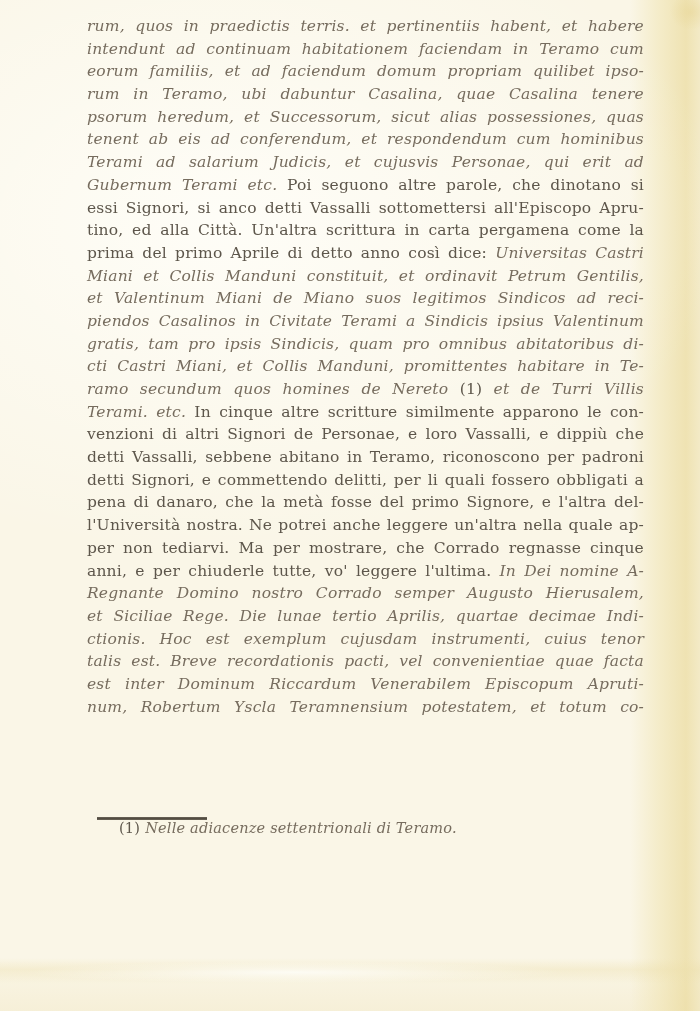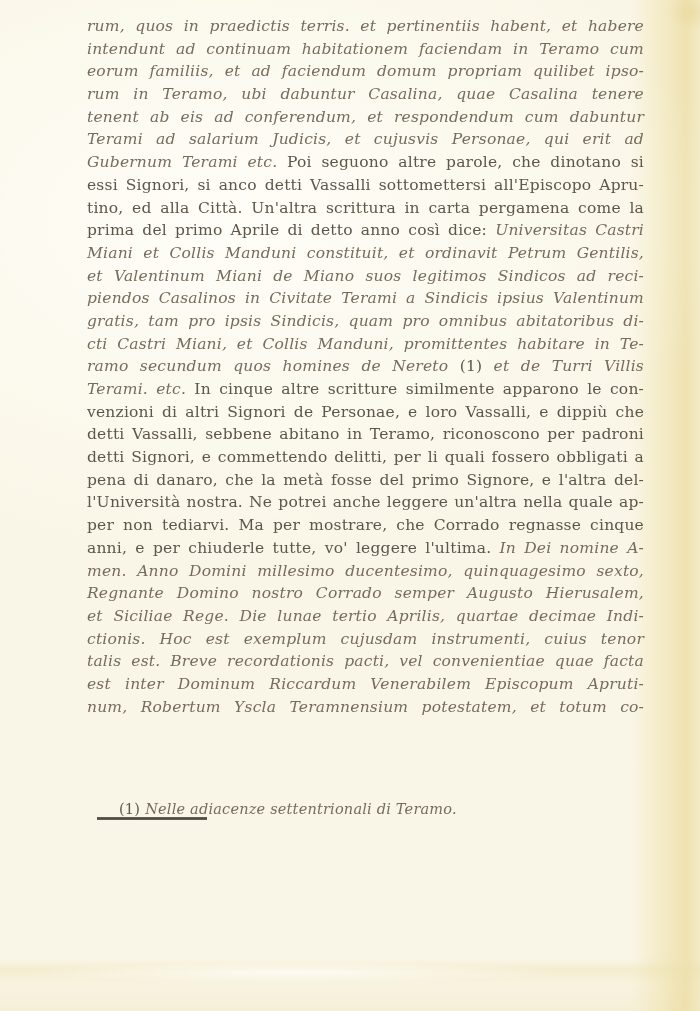--- a/index.html
+++ b/index.html
@@ -42,21 +42,21 @@
     position: absolute;
     left: 97px;
     top: 817px;
     width: 110px;
     height: 3px;
     background: linear-gradient(to bottom, #6b655a 0%, #4d473d 60%, #736d60 100%);
   }
   .footnote {
     position: absolute;
     left: 119px;
-    top: 801px;
+    top: 820px;
     font-size: 14.5px;
     letter-spacing: 0.2px;
   }
   .footnote .ro { margin-right: 5px; }
   .stain {
     position: absolute;
     left: 0;
     top: 958px;
     width: 700px;
     height: 26px;
@@ -77,41 +77,41 @@
 </style>
 </head>
 <body>
 
 <div class="page">
   <div class="text-block">
       <div class="line"><span class="it">rum, quos in praedictis terris. et pertinentiis habent, et habere</span></div>
       <div class="line"><span class="it">intendunt ad continuam habitationem faciendam in Teramo cum</span></div>
       <div class="line"><span class="it">eorum familiis, et ad faciendum domum propriam quilibet ipso-</span></div>
       <div class="line"><span class="it">rum in Teramo, ubi dabuntur Casalina, quae Casalina tenere</span></div>
-      <div class="line"><span class="it">tenent ab eis ad conferendum, et respondendum cum dabuntur</span></div>
+      <div class="line"><span class="it">psorum heredum, et Successorum, sicut alias possessiones, quas</span></div>
+      <div class="line"><span class="it">tenent ab eis ad conferendum, et respondendum cum hominibus</span></div>
       <div class="line"><span class="it">Terami ad salarium Judicis, et cujusvis Personae, qui erit ad</span></div>
       <div class="line"><span class="it">Gubernum Terami etc.</span><span class="ro"> Poi seguono altre parole, che dinotano si</span></div>
       <div class="line"><span class="ro">essi Signori, si anco detti Vassalli sottomettersi all'Episcopo Apru-</span></div>
       <div class="line"><span class="ro">tino, ed alla Città. Un'altra scrittura in carta pergamena come la</span></div>
       <div class="line"><span class="ro">prima del primo Aprile di detto anno così dice: </span><span class="it">Universitas Castri</span></div>
       <div class="line"><span class="it">Miani et Collis Manduni constituit, et ordinavit Petrum Gentilis,</span></div>
       <div class="line"><span class="it">et Valentinum Miani de Miano suos legitimos Sindicos ad reci-</span></div>
       <div class="line"><span class="it">piendos Casalinos in Civitate Terami a Sindicis ipsius Valentinum</span></div>
       <div class="line"><span class="it">gratis, tam pro ipsis Sindicis, quam pro omnibus abitatoribus di-</span></div>
       <div class="line"><span class="it">cti Castri Miani, et Collis Manduni, promittentes habitare in Te-</span></div>
       <div class="line"><span class="it">ramo secundum quos homines de Nereto </span><span class="ro">(1)</span><span class="it"> et de Turri Villis</span></div>
       <div class="line"><span class="it">Terami. etc.</span><span class="ro"> In cinque altre scritture similmente apparono le con-</span></div>
       <div class="line"><span class="ro">venzioni di altri Signori de Personae, e loro Vassalli, e dippiù che</span></div>
       <div class="line"><span class="ro">detti Vassalli, sebbene abitano in Teramo, riconoscono per padroni</span></div>
       <div class="line"><span class="ro">detti Signori, e commettendo delitti, per li quali fossero obbligati a</span></div>
       <div class="line"><span class="ro">pena di danaro, che la metà fosse del primo Signore, e l'altra del-</span></div>
       <div class="line"><span class="ro">l'Università nostra. Ne potrei anche leggere un'altra nella quale ap-</span></div>
       <div class="line"><span class="ro">per non tediarvi. Ma per mostrare, che Corrado regnasse cinque</span></div>
       <div class="line"><span class="ro">anni, e per chiuderle tutte, vo' leggere l'ultima. </span><span class="it">In Dei nomine A-</span></div>
-      <div class="line"><span class="it">men. Anno Domini millesimo ducentesimo, quinquagesimo sexto,</span></div>
       <div class="line"><span class="it">Regnante Domino nostro Corrado semper Augusto Hierusalem,</span></div>
       <div class="line"><span class="it">et Siciliae Rege. Die lunae tertio Aprilis, quartae decimae Indi-</span></div>
       <div class="line"><span class="it">ctionis. Hoc est exemplum cujusdam instrumenti, cuius tenor</span></div>
       <div class="line"><span class="it">talis est. Breve recordationis pacti, vel convenientiae quae facta</span></div>
       <div class="line"><span class="it">est inter Dominum Riccardum Venerabilem Episcopum Apruti-</span></div>
       <div class="line"><span class="it">num, Robertum Yscla Teramnensium potestatem, et totum co-</span></div>
     </div>
   <div class="fn-rule"></div>
   <div class="footnote">
     <span class="ro">(1)</span><span class="it">Nelle adiacenze settentrionali di Teramo.</span>

